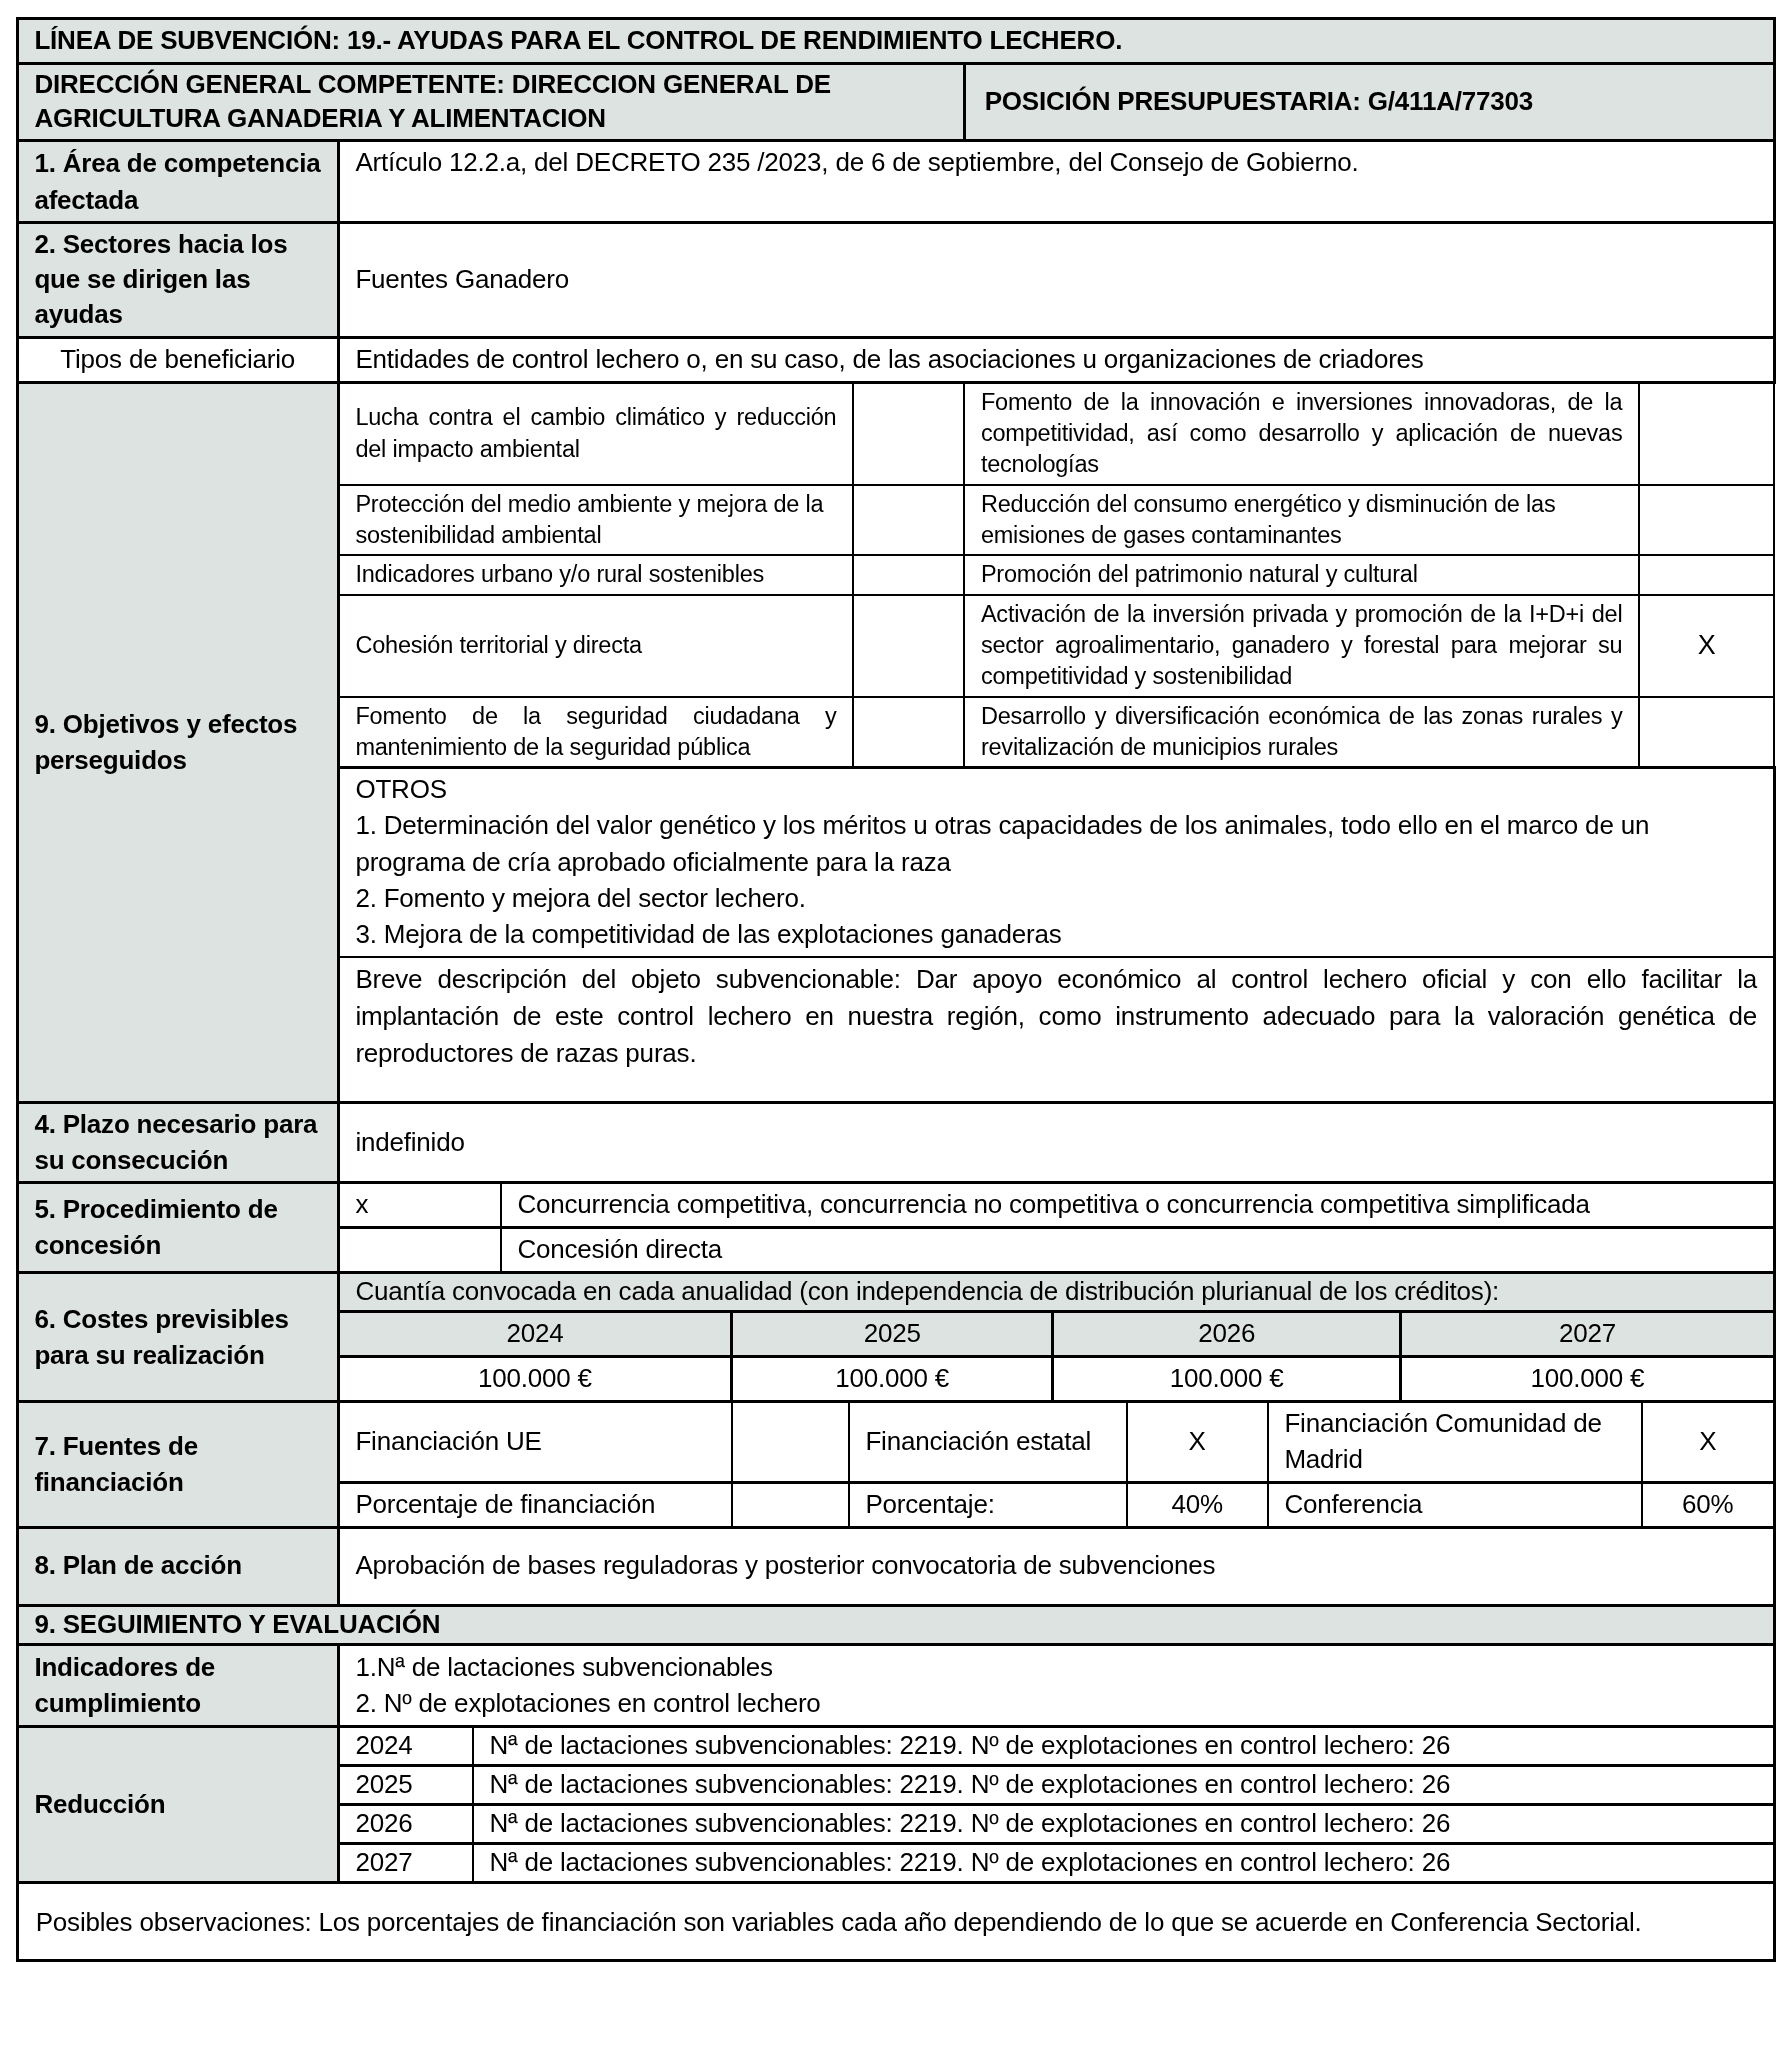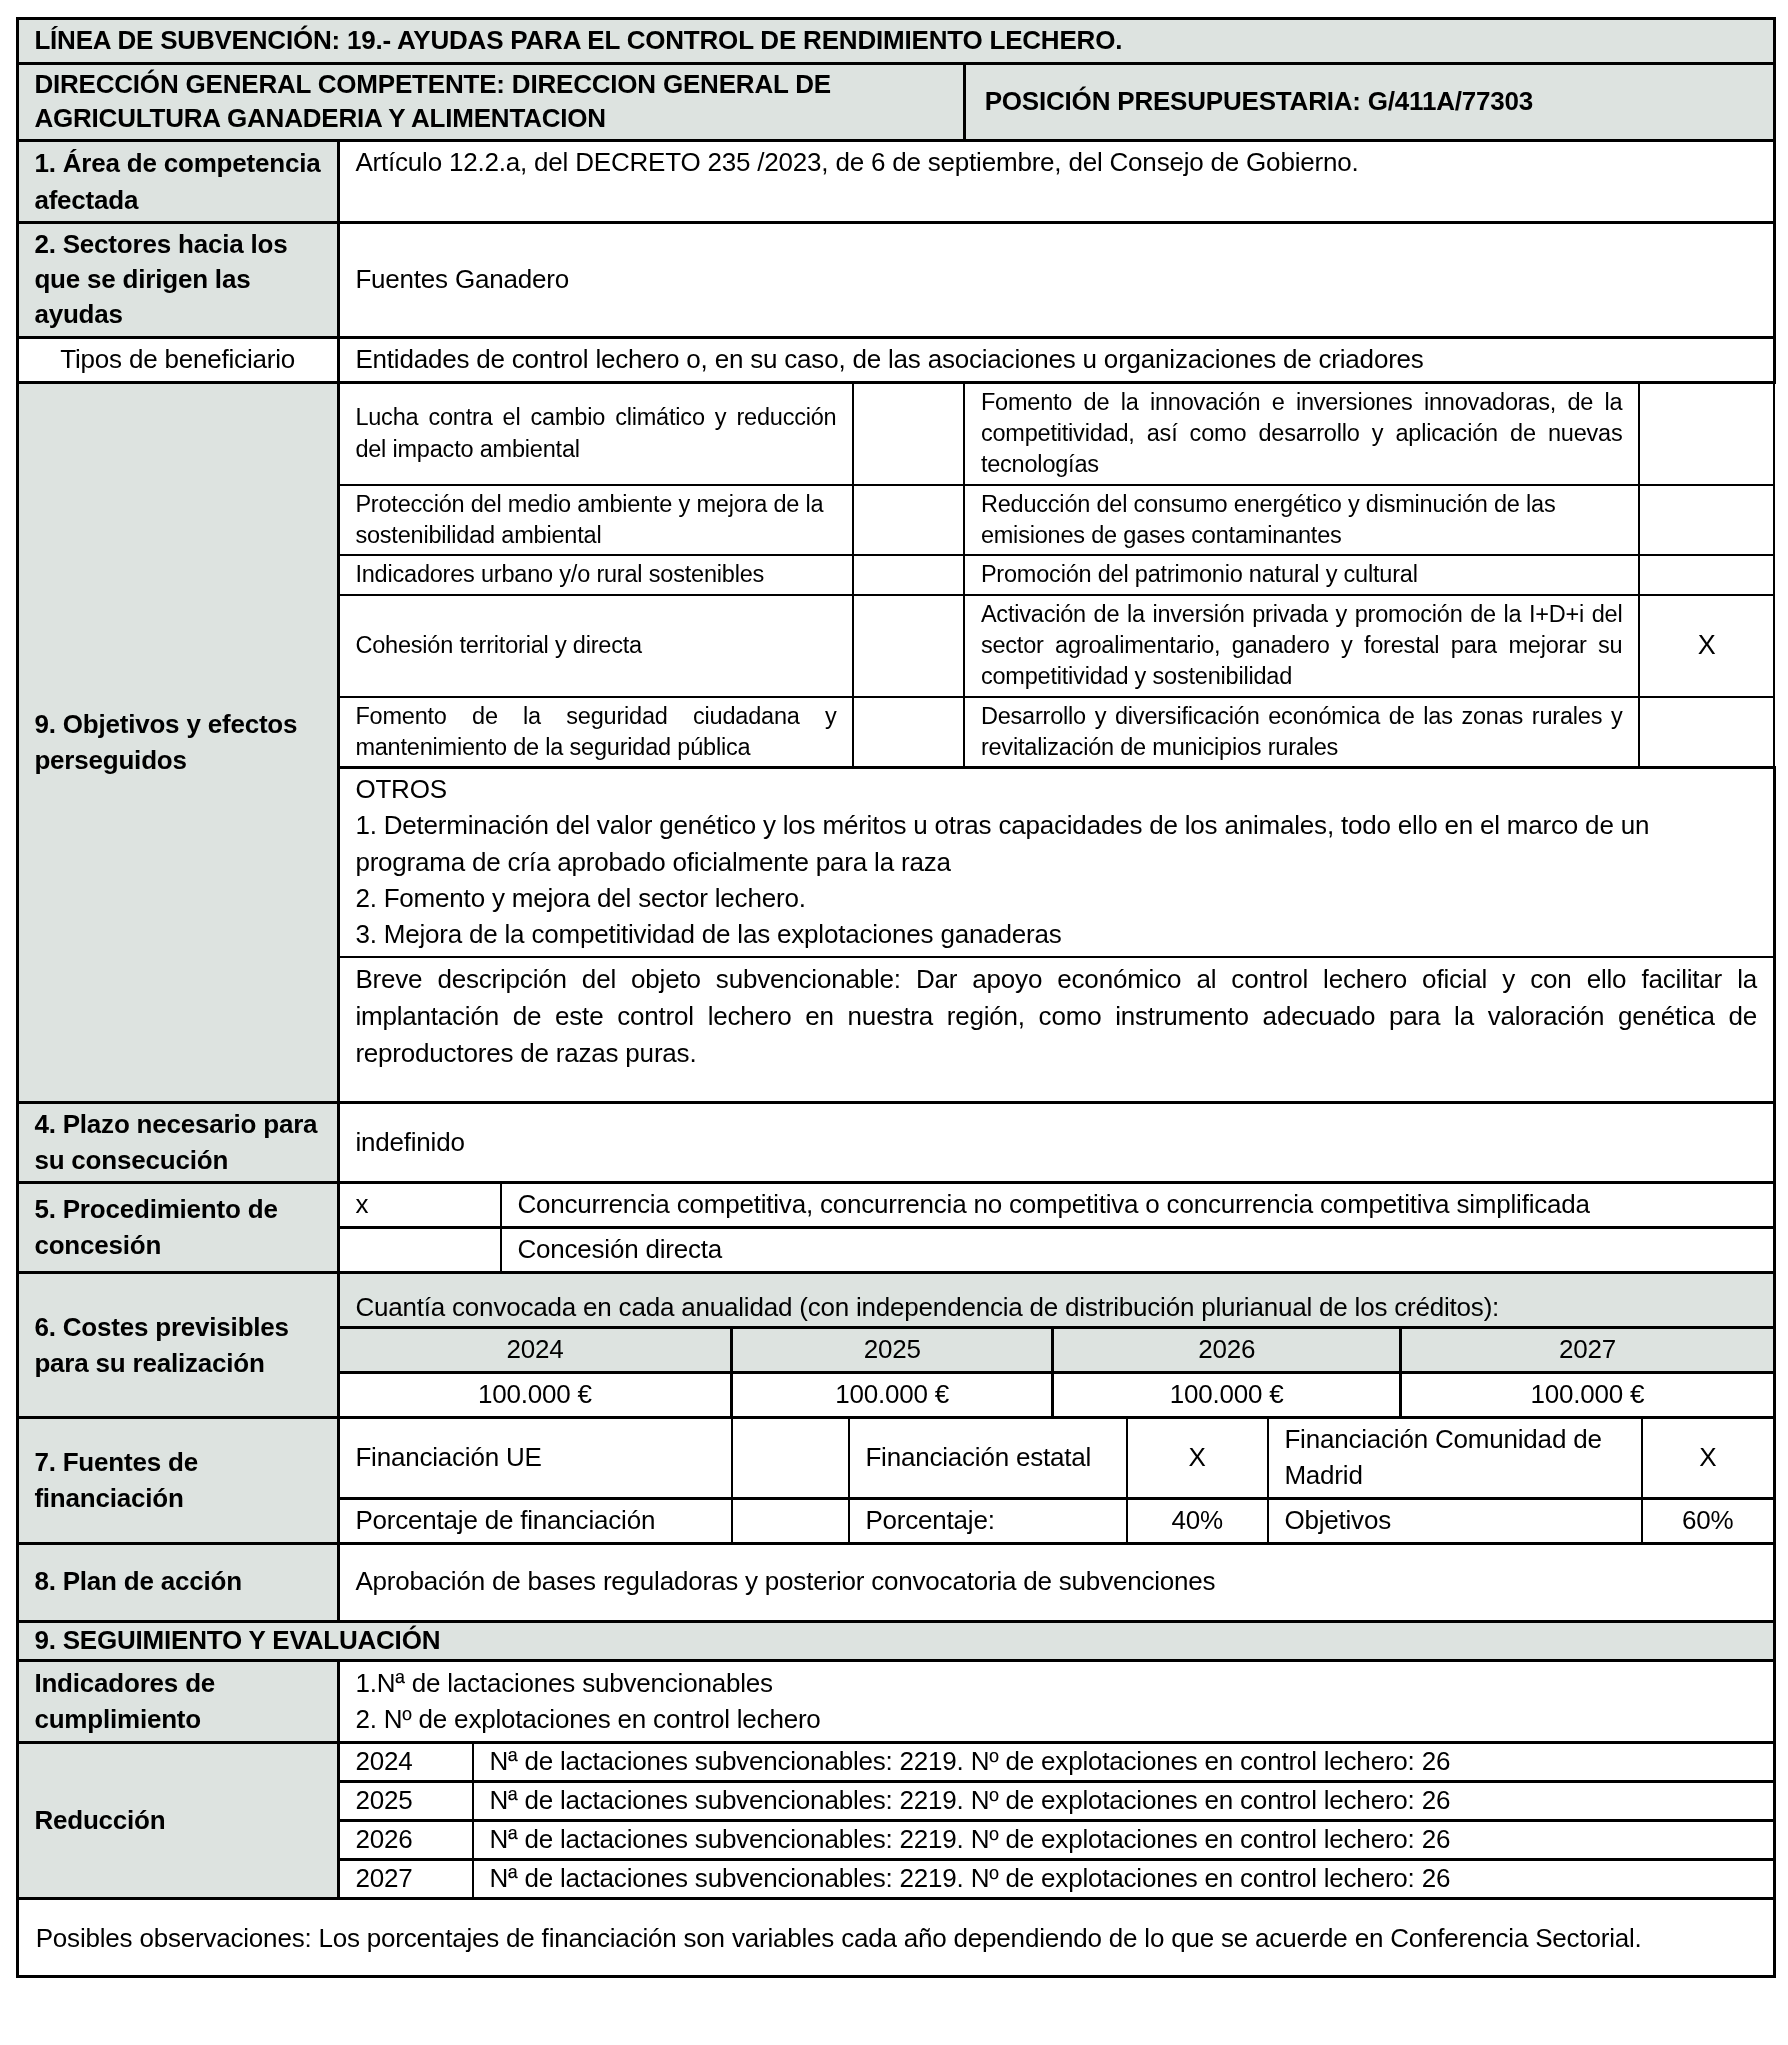--- a/index.html
+++ b/index.html
@@ -134,21 +134,21 @@
     <td colspan="4" class="nopad">
       <table class="inner">
         <colgroup>
                 <col style="width:392px">
                 <col style="width:321px">
                 <col style="width:348px">
                 <col>
               </colgroup>
         <tbody>
                 <tr style="height:34px">
-          <td colspan="4" class="gray" style="border-top:none;border-left:none;border-right:none;border-bottom-width:3.9px;padding-top:16px;padding-bottom:0">Cuantía convocada en cada anualidad (con independencia de distribución plurianual de los créditos):</td>
+          <td colspan="4" class="gray" style="border-top:none;border-left:none;border-right:none;border-bottom-width:3.9px;padding-top:0;padding-bottom:0">Cuantía convocada en cada anualidad (con independencia de distribución plurianual de los créditos):</td>
         </tr>
         <tr style="height:39px">
           <td class="gray center" style="border-left:none;border-width:2.3px 3.9px 3.9px 0">2024</td>
           <td class="gray center" style="border-width:2.3px 3.9px 3.9px 3.9px">2025</td>
           <td class="gray center" style="border-width:2.3px 3.9px 3.9px 3.9px">2026</td>
           <td class="gray center" style="border-right:none;border-width:2.3px 0 3.9px 3.9px">2027</td>
         </tr>
         <tr style="height:43px">
           <td class="center" style="border-left:none;border-bottom:none">100.000 €</td>
           <td class="center" style="border-bottom:none;border-width:3.9px">100.000 €</td>
@@ -179,21 +179,21 @@
           <td style="border-top:none;border-bottom-width:3.9px;line-height:1.38">Financiación estatal</td>
           <td class="center" style="border-top:none;border-bottom-width:3.9px">X</td>
           <td style="border-top:none;border-bottom-width:3.9px;line-height:1.38">Financiación Comunidad de Madrid</td>
           <td class="center" style="border-top:none;border-right:none;border-bottom-width:3.9px">X</td>
         </tr>
         <tr style="height:39px">
           <td style="border-bottom:none;border-left:none">Porcentaje de financiación</td>
           <td class="center" style="border-bottom:none"></td>
           <td style="border-bottom:none">Porcentaje:</td>
           <td class="center" style="border-bottom:none">40%</td>
-          <td style="border-bottom:none">Objetivos</td>
+          <td style="border-bottom:none">Conferencia</td>
           <td class="center" style="border-bottom:none;border-right:none">60%</td>
         </tr>
       </tbody>
             </table>
     </td>
   </tr>
 
   <tr style="height:78px">
     <td class="gray b">8. Plan de acción</td>
     <td colspan="4">Aprobación de bases reguladoras y posterior convocatoria de subvenciones</td>

